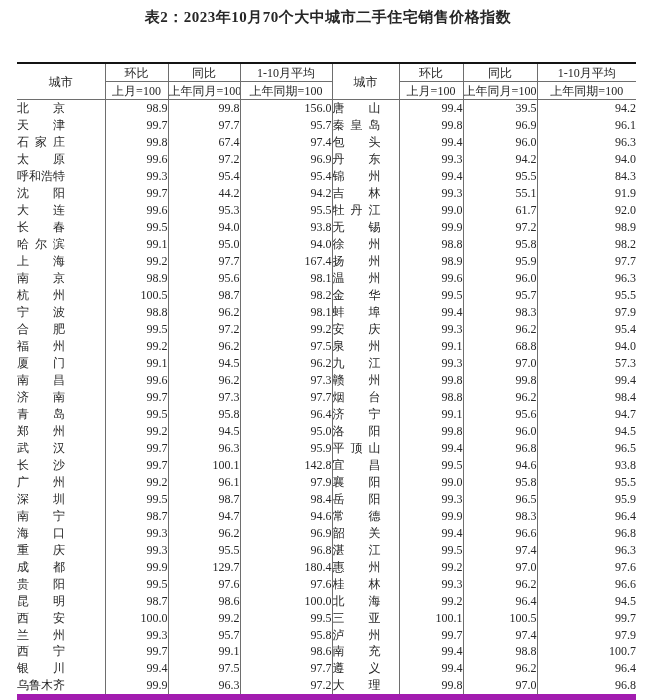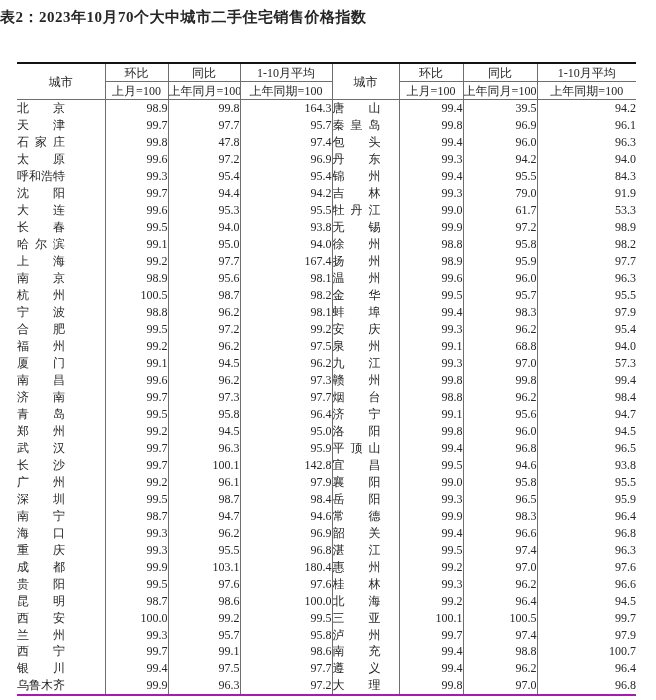--- a/index.html
+++ b/index.html
@@ -7,33 +7,33 @@
     position:relative;
     width:656px;height:700px;
     background:#ffffff;
     font-family:"Liberation Serif","DejaVu Serif",serif;
     color:#262626;
     overflow:hidden;
   }
   .title{
     position:absolute;
     top:8px;left:0;right:0;
-    text-align:left;
+    text-align:center;
     font-size:15px;
     font-weight:bold;
     letter-spacing:0.5px;
   }
   table.idx{
     position:absolute;
     left:17px;top:62px;
     width:619px;
     border-collapse:collapse;
     table-layout:fixed;
     border-top:2px solid #141414;
-    border-bottom:2px solid #a21caf;
+    border-bottom:6px solid #a21caf;
   }
   table.idx th, table.idx td{
     margin:0;padding:0;
     font-weight:normal;
     font-size:12px;
     line-height:1;
     white-space:nowrap;
     overflow:hidden;
   }
   thead th{height:17px;text-align:center;vertical-align:middle;}
@@ -94,21 +94,21 @@
     <tbody>
         <tr>
           <td class="city-l br">
             <span class="jc">
               <span>北</span>
               <span>京</span>
             </span>
           </td>
           <td class="num br">98.9</td>
           <td class="num br">99.8</td>
-          <td class="num br">164.3</td>
+          <td class="num br">156.0</td>
           <td class="city-r br">
             <span class="jc">
               <span>唐</span>
               <span>山</span>
             </span>
           </td>
           <td class="num br">99.4</td>
           <td class="num br">39.5</td>
           <td class="num">94.2</td>
         </tr>
@@ -135,21 +135,21 @@
         </tr>
         <tr>
           <td class="city-l br">
             <span class="jc">
               <span>石</span>
               <span>家</span>
               <span>庄</span>
             </span>
           </td>
           <td class="num br">99.8</td>
-          <td class="num br">47.8</td>
+          <td class="num br">67.4</td>
           <td class="num br">97.4</td>
           <td class="city-r br">
             <span class="jc">
               <span>包</span>
               <span>头</span>
             </span>
           </td>
           <td class="num br">99.4</td>
           <td class="num br">96.0</td>
           <td class="num">96.3</td>
@@ -197,30 +197,30 @@
           <td class="num">84.3</td>
         </tr>
         <tr>
           <td class="city-l br">
             <span class="jc">
               <span>沈</span>
               <span>阳</span>
             </span>
           </td>
           <td class="num br">99.7</td>
-          <td class="num br">94.4</td>
+          <td class="num br">44.2</td>
           <td class="num br">94.2</td>
           <td class="city-r br">
             <span class="jc">
               <span>吉</span>
               <span>林</span>
             </span>
           </td>
           <td class="num br">99.3</td>
-          <td class="num br">79.0</td>
+          <td class="num br">55.1</td>
           <td class="num">91.9</td>
         </tr>
         <tr>
           <td class="city-l br">
             <span class="jc">
               <span>大</span>
               <span>连</span>
             </span>
           </td>
           <td class="num br">99.6</td>
@@ -228,21 +228,21 @@
           <td class="num br">95.5</td>
           <td class="city-r br">
             <span class="jc">
               <span>牡</span>
               <span>丹</span>
               <span>江</span>
             </span>
           </td>
           <td class="num br">99.0</td>
           <td class="num br">61.7</td>
-          <td class="num">53.3</td>
+          <td class="num">92.0</td>
         </tr>
         <tr>
           <td class="city-l br">
             <span class="jc">
               <span>长</span>
               <span>春</span>
             </span>
           </td>
           <td class="num br">99.5</td>
           <td class="num br">94.0</td>
@@ -640,21 +640,21 @@
           <td class="num">96.3</td>
         </tr>
         <tr>
           <td class="city-l br">
             <span class="jc">
               <span>成</span>
               <span>都</span>
             </span>
           </td>
           <td class="num br">99.9</td>
-          <td class="num br">103.1</td>
+          <td class="num br">129.7</td>
           <td class="num br">180.4</td>
           <td class="city-r br">
             <span class="jc">
               <span>惠</span>
               <span>州</span>
             </span>
           </td>
           <td class="num br">99.2</td>
           <td class="num br">97.0</td>
           <td class="num">97.6</td>

